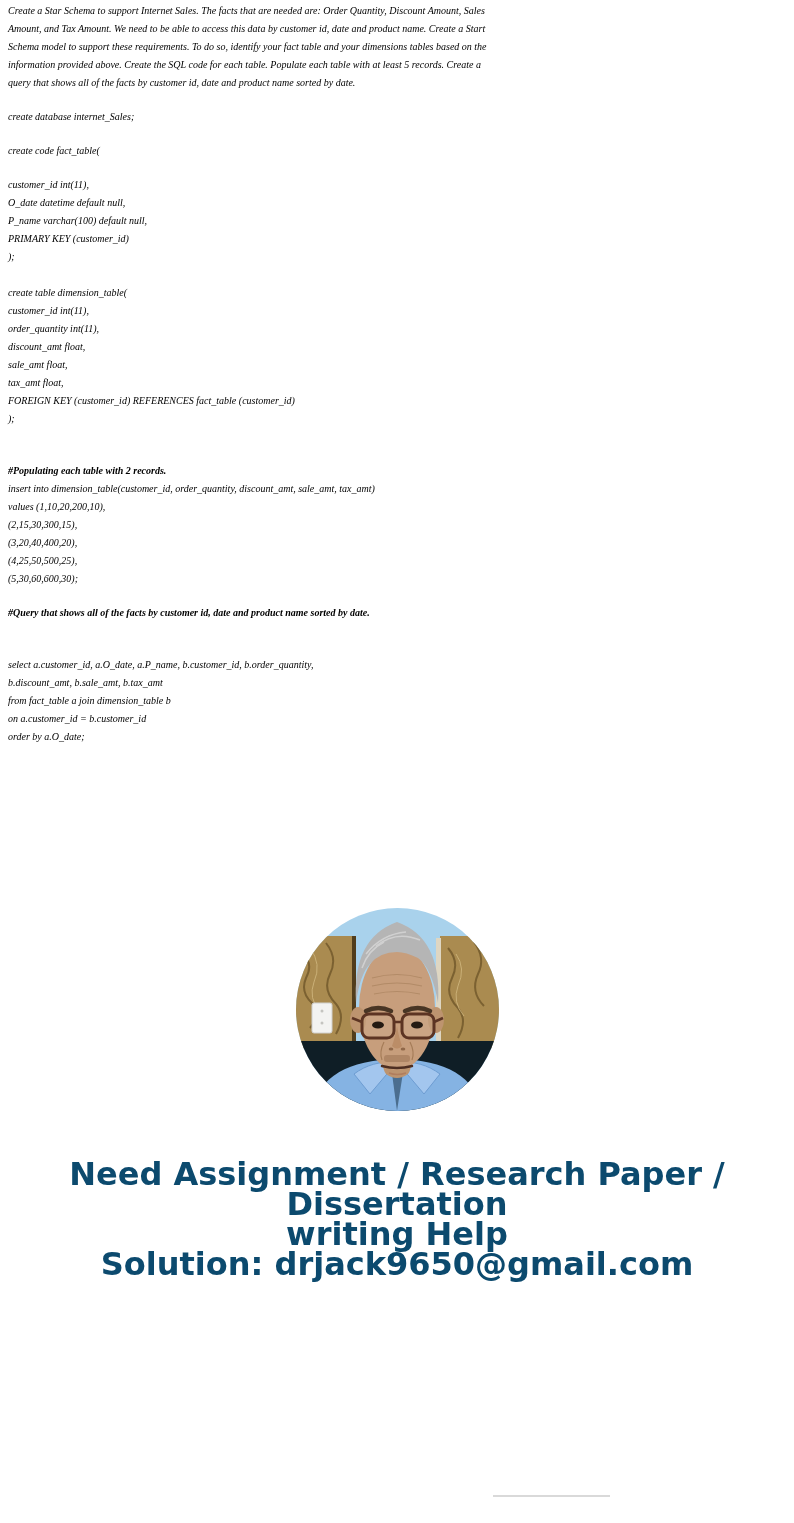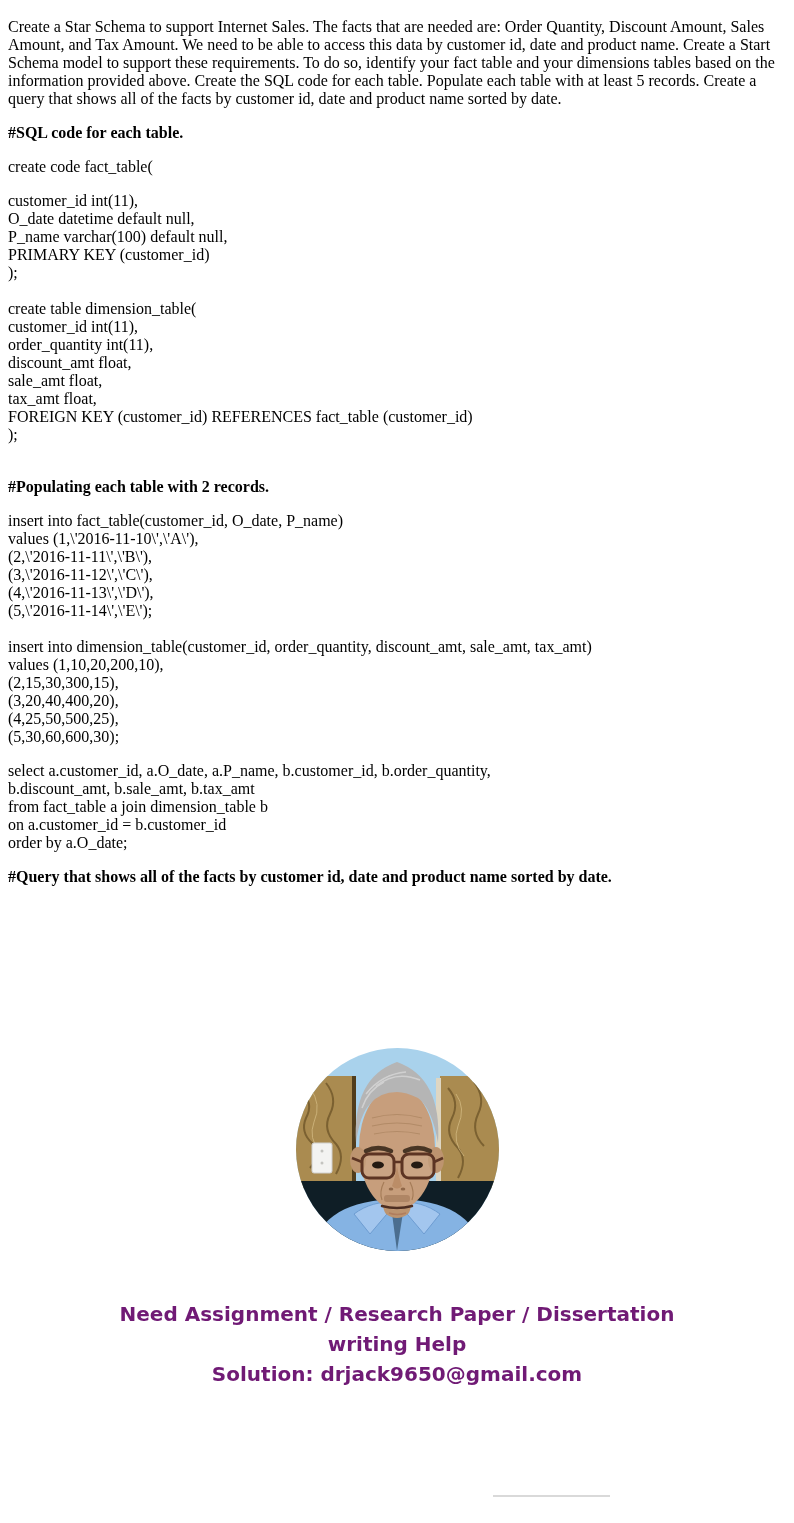--- a/index.html
+++ b/index.html
@@ -7,24 +7,25 @@
     width: 794px;
     height: 1523px;
     background: #ffffff;
     color: #000000;
     font-family: "Liberation Serif", serif;
     overflow: hidden;
     position: relative;
   }
   .page { padding: 2px 8px 0 8px; }
   .para {
-    margin: 16px 0 16px 0;
-    font-size: 16px;
+    margin: 0 0 16px 0;
+    font-size: 10px;
     line-height: 18px;
     white-space: pre-line;
+    font-style: italic;
   }
   .bold { font-weight: bold; }
   .mb0  { margin-bottom: 0; }
   .mb18 { margin-bottom: 18px; }
   .mb34 { margin-bottom: 34px; }
   h2.solution {
     font-size: 18px;
     line-height: 22px;
     font-weight: bold;
     margin: 8px 0 20px 0;
@@ -35,23 +36,23 @@
     width: 100%;
     text-align: center;
     height: 203px;
   }
   .photo-wrap svg { display: inline-block; }
   .footer {
     margin-top: 48px;
     text-align: center;
     font-family: "DejaVu Sans", sans-serif;
     font-weight: bold;
-    font-size: 20px;
+    font-size: 32px;
     line-height: 30px;
-    color: #701a75;
+    color: #0c4a6e;
   }
   .footer .promo { white-space: pre-line; }
   .email-underline {
     position: absolute;
     left: 493px;
     top: 1495px;
     width: 117px;
     height: 2px;
     background: #c9c9c9;
     opacity: 0.7;
@@ -62,64 +63,58 @@
 
 <div class="page">
 
   <p class="para">Create a Star Schema to support Internet Sales. The facts that are needed are: Order Quantity, Discount Amount, Sales
 Amount, and Tax Amount. We need to be able to access this data by customer id, date and product name. Create a Start
 Schema model to support these requirements. To do so, identify your fact table and your dimensions tables based on the
 information provided above. Create the SQL code for each table. Populate each table with at least 5 records. Create a
 query that shows all of the facts by customer id, date and product name sorted by date.</p>
 
 
-
-
-  <p class="para bold">#SQL code for each table.</p>
+  <p class="para">create database internet_Sales;</p>
+
+
 
   <p class="para">create code fact_table(</p>
 
   <p class="para mb18">customer_id int(11),
 O_date datetime default null,
 P_name varchar(100) default null,
 PRIMARY KEY (customer_id)
 );</p>
 
   <p class="para mb34">create table dimension_table(
 customer_id int(11),
 order_quantity int(11),
 discount_amt float,
 sale_amt float,
 tax_amt float,
 FOREIGN KEY (customer_id) REFERENCES fact_table (customer_id)
 );</p>
 
   <p class="para bold mb0">#Populating each table with 2 records.</p>
 
-  <p class="para mb18">insert into fact_table(customer_id, O_date, P_name)
-values (1,\'2016-11-10\',\'A\'),
-(2,\'2016-11-11\',\'B\'),
-(3,\'2016-11-12\',\'C\'),
-(4,\'2016-11-13\',\'D\'),
-(5,\'2016-11-14\',\'E\');</p>
 
   <p class="para">insert into dimension_table(customer_id, order_quantity, discount_amt, sale_amt, tax_amt)
 values (1,10,20,200,10),
 (2,15,30,300,15),
 (3,20,40,400,20),
 (4,25,50,500,25),
 (5,30,60,600,30);</p>
 
+  <p class="para bold mb34">#Query that shows all of the facts by customer id, date and product name sorted by date.</p>
+
   <p class="para mb0">select a.customer_id, a.O_date, a.P_name, b.customer_id, b.order_quantity,
 b.discount_amt, b.sale_amt, b.tax_amt
 from fact_table a join dimension_table b
 on a.customer_id = b.customer_id
 order by a.O_date;</p>
-
-  <p class="para bold mb34">#Query that shows all of the facts by customer id, date and product name sorted by date.</p>
 
   <div class="photo-wrap">
     <svg width="203" height="203" viewBox="0 0 203 203" role="img">
       <defs>
         <clipPath id="circleClip">
             <circle cx="101.5" cy="101.5" r="101.5"></circle>
           </clipPath>
       </defs>
       <g clip-path="url(#circleClip)">
 

